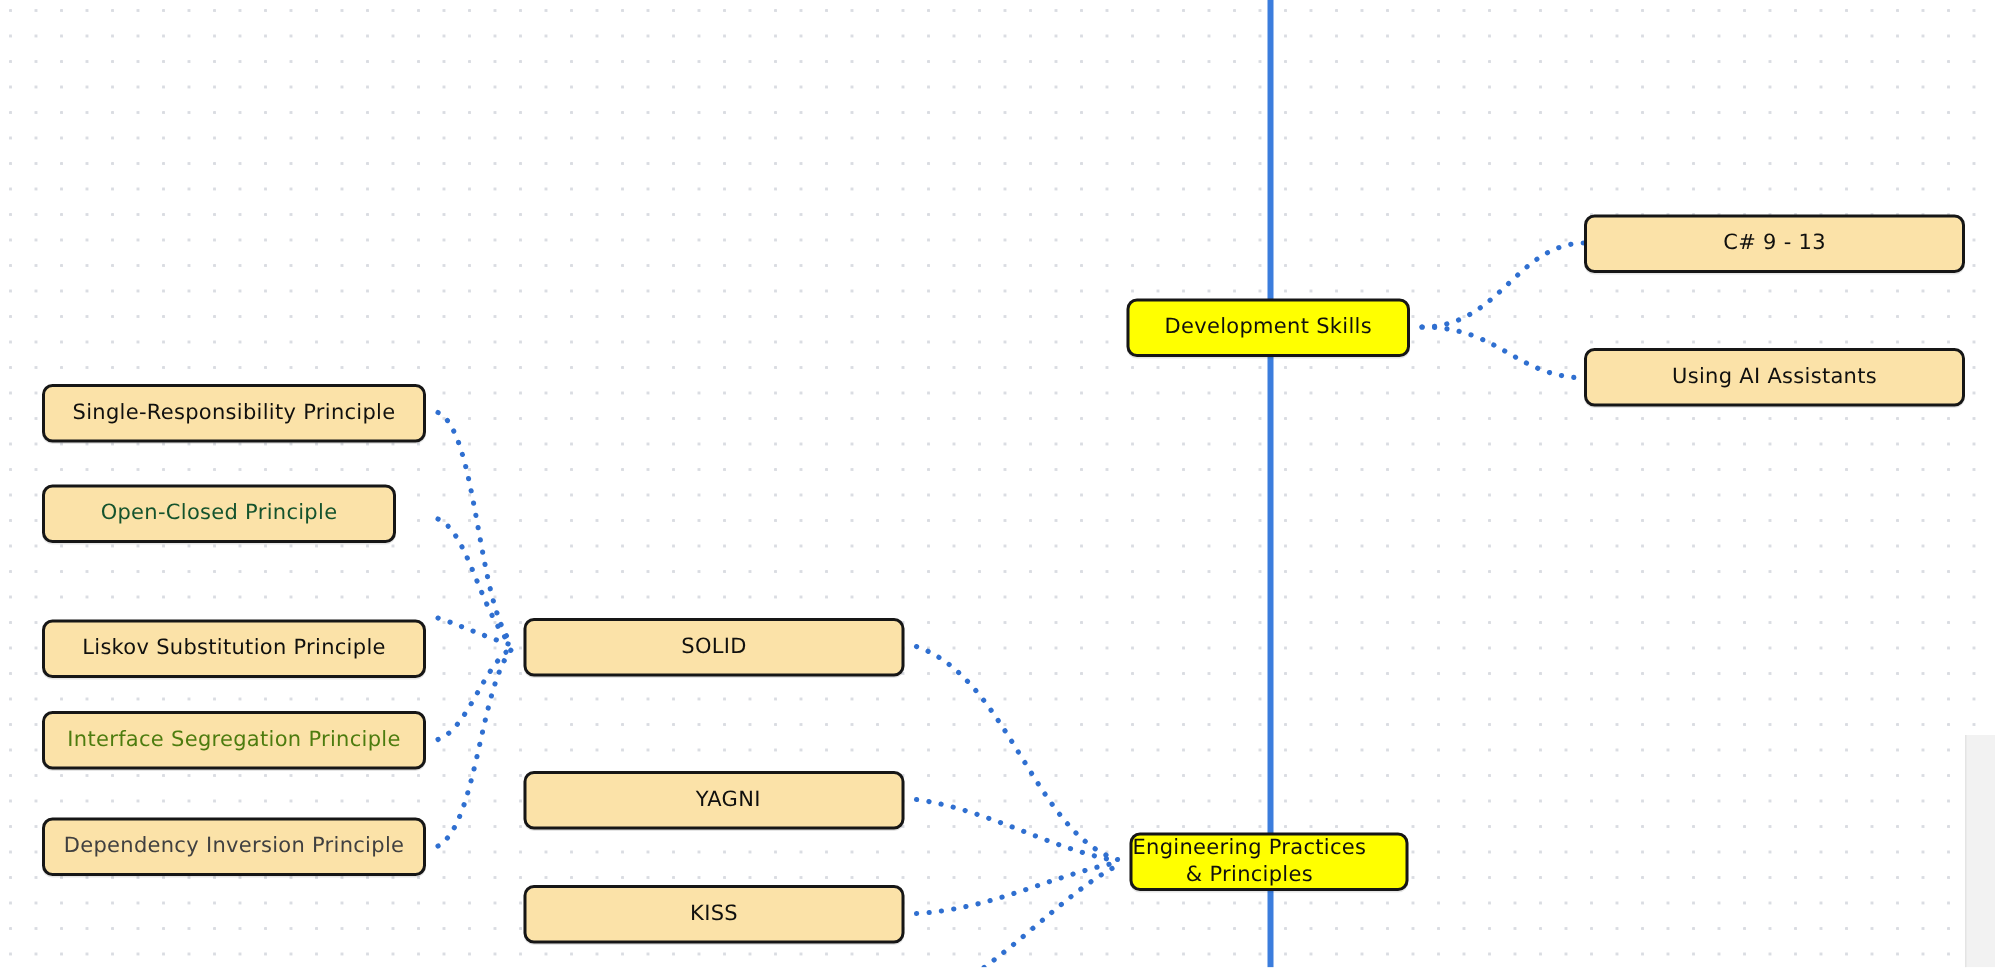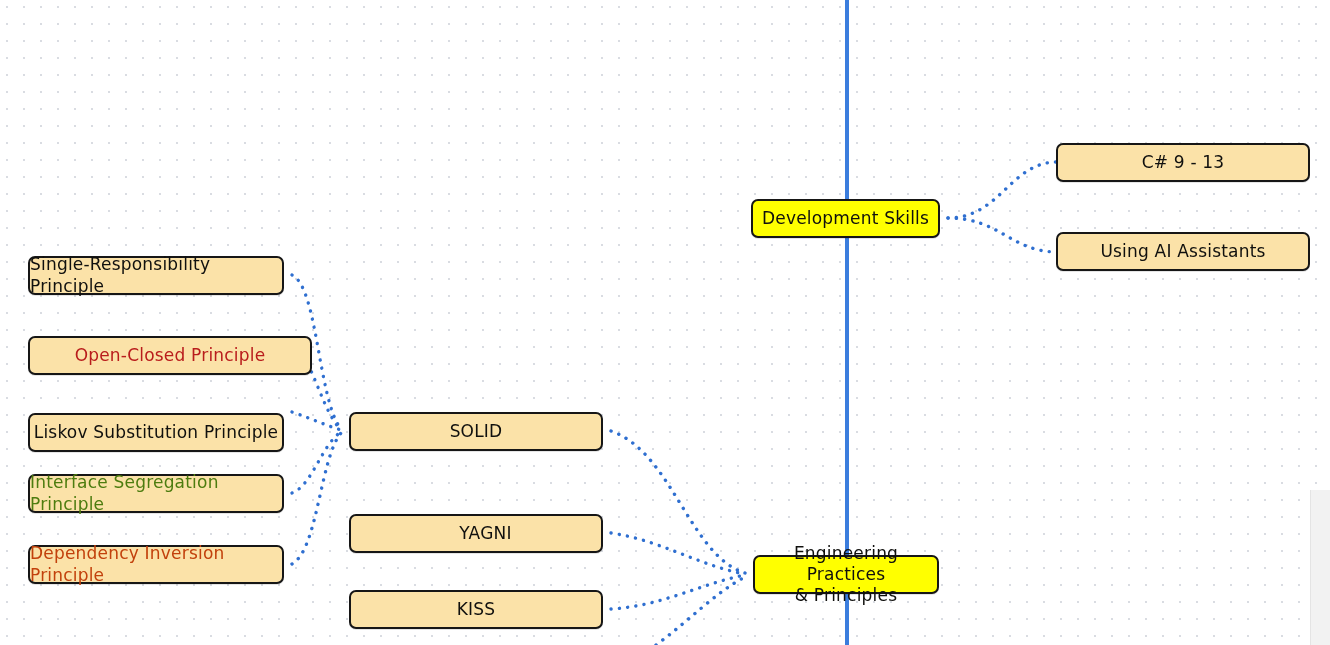--- a/index.html
+++ b/index.html
@@ -55,21 +55,21 @@
   
   .node {
     position: absolute;
     box-sizing: border-box;
     border: 2px solid #161616;
     border-radius: 7px;
     background: #fbe2a8;
     display: flex;
     align-items: center;
     justify-content: center;
-    font-size: 17px;
+    font-size: 14px;
     color: #10100e;
     letter-spacing: 0.2px;
     line-height: 1.25;
     white-space: pre-line;
     box-shadow: 0 1px 0 rgba(0,0,0,0.10);
   }
   .node.accent {
     background: #ffff00;
   }
   .node.align-left {
@@ -108,21 +108,21 @@
   <div id="nodes">
       <div class="node accent" style="left: 751px; top: 199px; width: 189px; height: 39px; background: rgb(255, 255, 0); border-color: rgb(22, 22, 22); color: rgb(16, 16, 14);">Development Skills</div>
       <div class="node" style="left: 1056px; top: 143px; width: 254px; height: 39px; background: rgb(251, 226, 168); border-color: rgb(22, 22, 22); color: rgb(16, 16, 14);">C# 9 - 13</div>
       <div class="node" style="left: 1056px; top: 232px; width: 254px; height: 39px; background: rgb(251, 226, 168); border-color: rgb(22, 22, 22); color: rgb(16, 16, 14);">Using AI Assistants</div>
       <div class="node accent align-left" style="left: 753px; top: 555px; width: 186px; height: 39px; background: rgb(255, 255, 0); border-color: rgb(22, 22, 22); color: rgb(16, 16, 14);">Engineering Practices
 &amp; Principles</div>
       <div class="node" style="left: 349px; top: 412px; width: 254px; height: 39px; background: rgb(251, 226, 168); border-color: rgb(22, 22, 22); color: rgb(16, 16, 14);">SOLID</div>
       <div class="node" style="left: 349px; top: 514px; width: 254px; height: 39px; background: rgb(251, 226, 168); border-color: rgb(22, 22, 22); color: rgb(16, 16, 14); padding-left: 19px;">YAGNI</div>
       <div class="node" style="left: 349px; top: 590px; width: 254px; height: 39px; background: rgb(251, 226, 168); border-color: rgb(22, 22, 22); color: rgb(16, 16, 14);">KISS</div>
       <div class="node" style="left: 28px; top: 256px; width: 256px; height: 39px; background: rgb(251, 226, 168); border-color: rgb(22, 22, 22); color: rgb(16, 16, 14);">Single-Responsibility Principle</div>
-      <div class="node" style="left: 28px; top: 336px; width: 284px; height: 39px; background: rgb(251, 226, 168); border-color: rgb(22, 22, 22); color: #b91c1c;">Open-Closed Principle</div>
+      <div class="node" style="left: 28px; top: 323px; width: 236px; height: 39px; background: rgb(251, 226, 168); border-color: rgb(22, 22, 22); color: #14532d;">Open-Closed Principle</div>
       <div class="node" style="left: 28px; top: 413px; width: 256px; height: 39px; background: rgb(251, 226, 168); border-color: rgb(22, 22, 22); color: rgb(16, 16, 14);">Liskov Substitution Principle</div>
       <div class="node" style="left: 28px; top: 474px; width: 256px; height: 39px; background: rgb(251, 226, 168); border-color: rgb(22, 22, 22); color: #4d7c0f;">Interface Segregation Principle</div>
-      <div class="node" style="left: 28px; top: 545px; width: 256px; height: 39px; background: rgb(251, 226, 168); border-color: rgb(22, 22, 22); color: #c2410c;">Dependency Inversion Principle</div>
+      <div class="node" style="left: 28px; top: 545px; width: 256px; height: 39px; background: rgb(251, 226, 168); border-color: rgb(22, 22, 22); color: #404040;">Dependency Inversion Principle</div>
     </div>
 
   <div id="edge-panel" class="edge-panel" style="left: 1310px; top: 490px; width: 20px; height: 155px; background: rgb(242, 242, 242);"></div>
 
 </div>
 
 </body></html>

